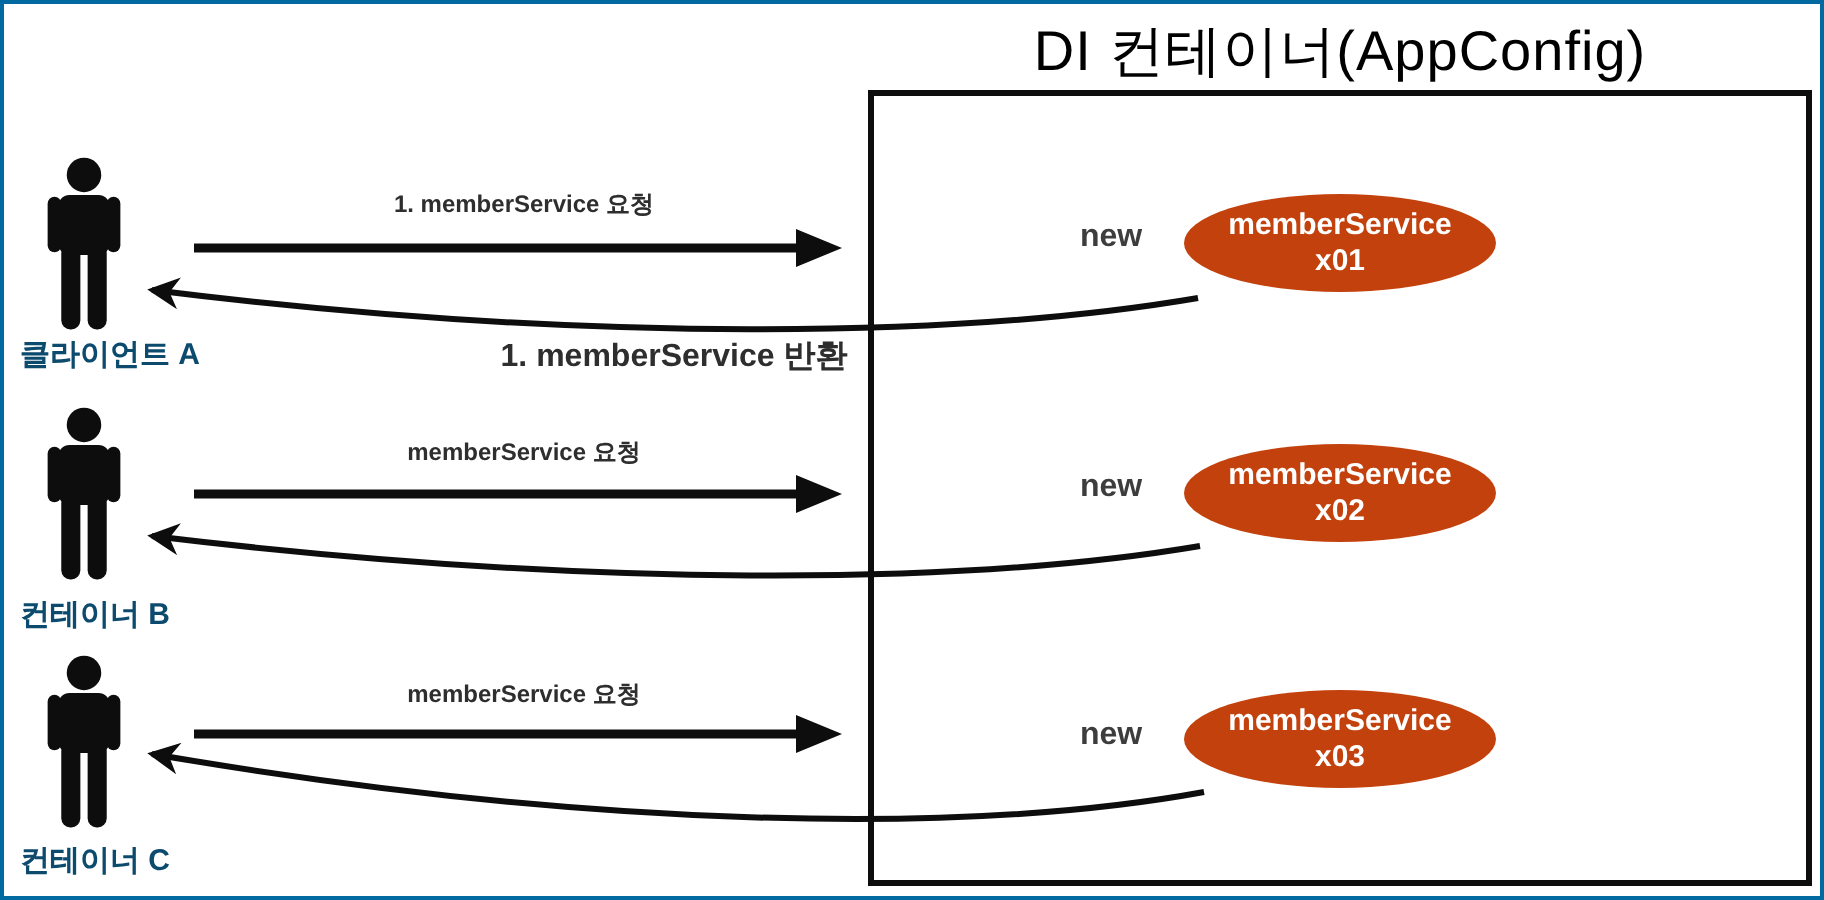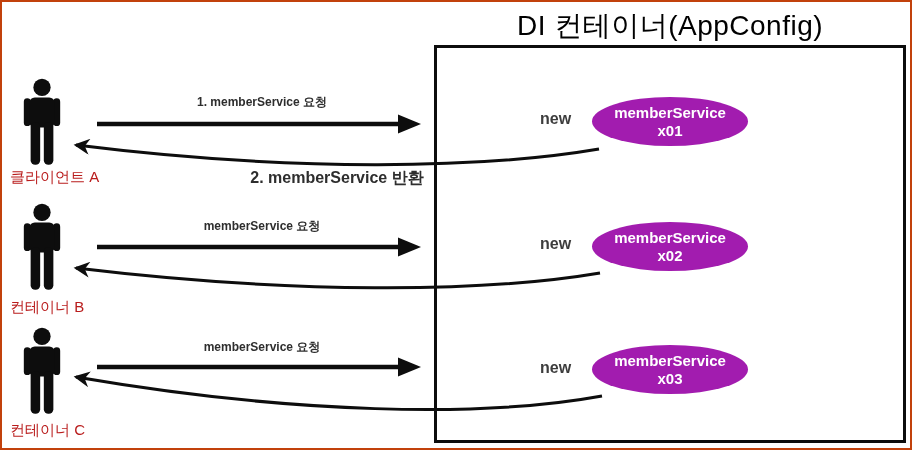--- a/index.html
+++ b/index.html
@@ -1,55 +1,55 @@
 <!DOCTYPE html>
 <html><head>
 <meta charset="utf-8">
 <style>
   html,body{margin:0;padding:0;background:#fff;}
   .canvas{
     position:relative;
     width:912px;height:450px;
     box-sizing:border-box;
     background:#ffffff;
-    border:2px solid #c2410c;
+    border:2px solid #0369a1;
     overflow:hidden;
     font-family:"Liberation Sans", sans-serif;
   }
   .title{
     position:absolute;left:432px;top:5px;width:472px;
     text-align:center;font-size:28px;font-weight:400;color:#000;
     letter-spacing:0.5px;white-space:nowrap;
   }
   .di-box{
     position:absolute;left:432px;top:43px;width:472px;height:398px;
     box-sizing:border-box;border:3px solid #0d0d0d;background:transparent;
   }
   .arrows{position:absolute;left:0;top:0;width:912px;height:450px;}
   .person{position:absolute;left:20px;width:40px;height:90px;}
   .person svg{width:100%;height:100%;}
   .client-label{
     position:absolute;left:8px;width:140px;
-    font-size:15px;font-weight:400;color:#b91c1c;white-space:nowrap;
+    font-size:15px;font-weight:700;color:#0c4a6e;white-space:nowrap;
   }
   .req-label{
     position:absolute;left:95px;width:330px;text-align:center;
     font-size:12px;font-weight:700;color:#2e2e2e;white-space:nowrap;
   }
   .ret-label{
     position:absolute;left:235px;width:200px;text-align:center;
     font-size:16px;font-weight:700;color:#2e2e2e;white-space:nowrap;
   }
   .new-label{
     position:absolute;left:538px;width:40px;text-align:left;
     font-size:16px;font-weight:700;color:#3d3d3d;
   }
   .instance{
     position:absolute;left:590px;width:156px;height:49px;
-    background:#a21caf;border-radius:50%;
+    background:#c2410c;border-radius:50%;
     display:flex;flex-direction:column;align-items:center;justify-content:center;
     color:#ffffff;font-size:15px;font-weight:700;line-height:1.2;
   }
 </style>
 </head>
 <body>
 
 <div class="canvas">
 
   <div class="title">DI 컨테이너(AppConfig)</div>
@@ -89,21 +89,21 @@
       <circle cx="22" cy="10" r="9.5"></circle>
       <rect x="2" y="22" width="7.5" height="30.5" rx="3.75"></rect>
       <rect x="34.5" y="22" width="7.5" height="30.5" rx="3.75"></rect>
       <rect x="8" y="21" width="28" height="33" rx="6"></rect>
       <rect x="9.5" y="48" width="10.5" height="47" rx="5"></rect>
       <rect x="24" y="48" width="10.5" height="47" rx="5"></rect>
     </svg>
   </div>
   <div class="client-label" style="top:166px">클라이언트 A</div>
   <div class="req-label" style="top:92px">1. memberService 요청</div>
-  <div class="ret-label" style="top:166px">2. memberService 반환</div>
+  <div class="ret-label" style="top:166px">1. memberService 반환</div>
   <div class="new-label" style="top:108px">new</div>
   <div class="instance" style="top:95px">
     <span>memberService</span>
     <span>x01</span>
   </div>
 
   <div class="person" style="top:200px">
     <svg viewBox="0 0 44 96" xmlns="http://www.w3.org/2000/svg" fill="#0d0d0d">
       <circle cx="22" cy="10" r="9.5"></circle>
       <rect x="2" y="22" width="7.5" height="30.5" rx="3.75"></rect>

